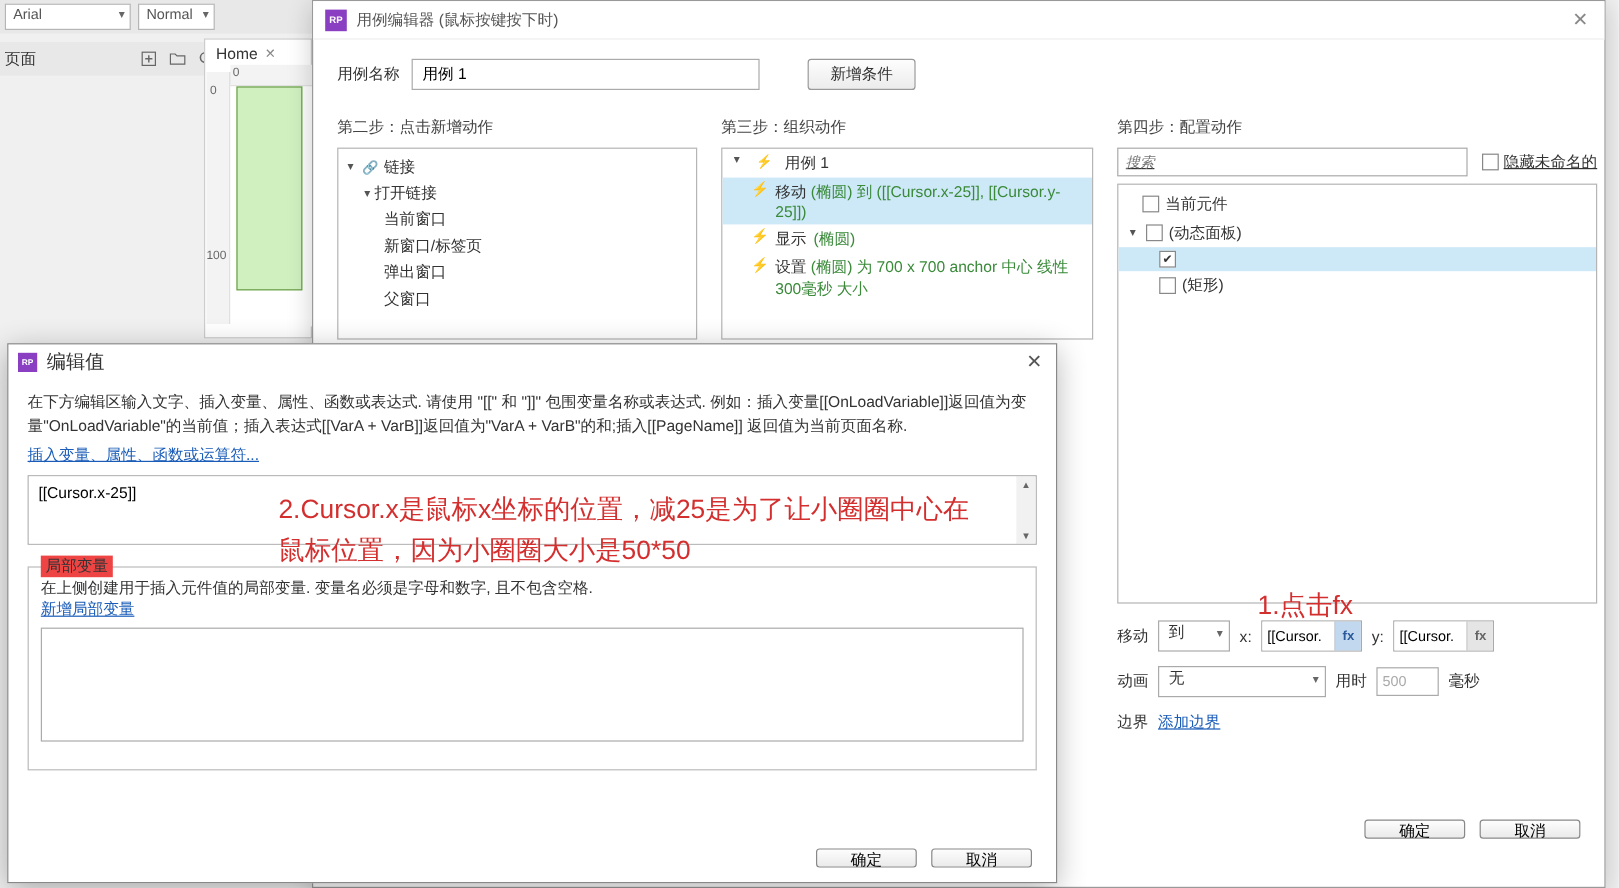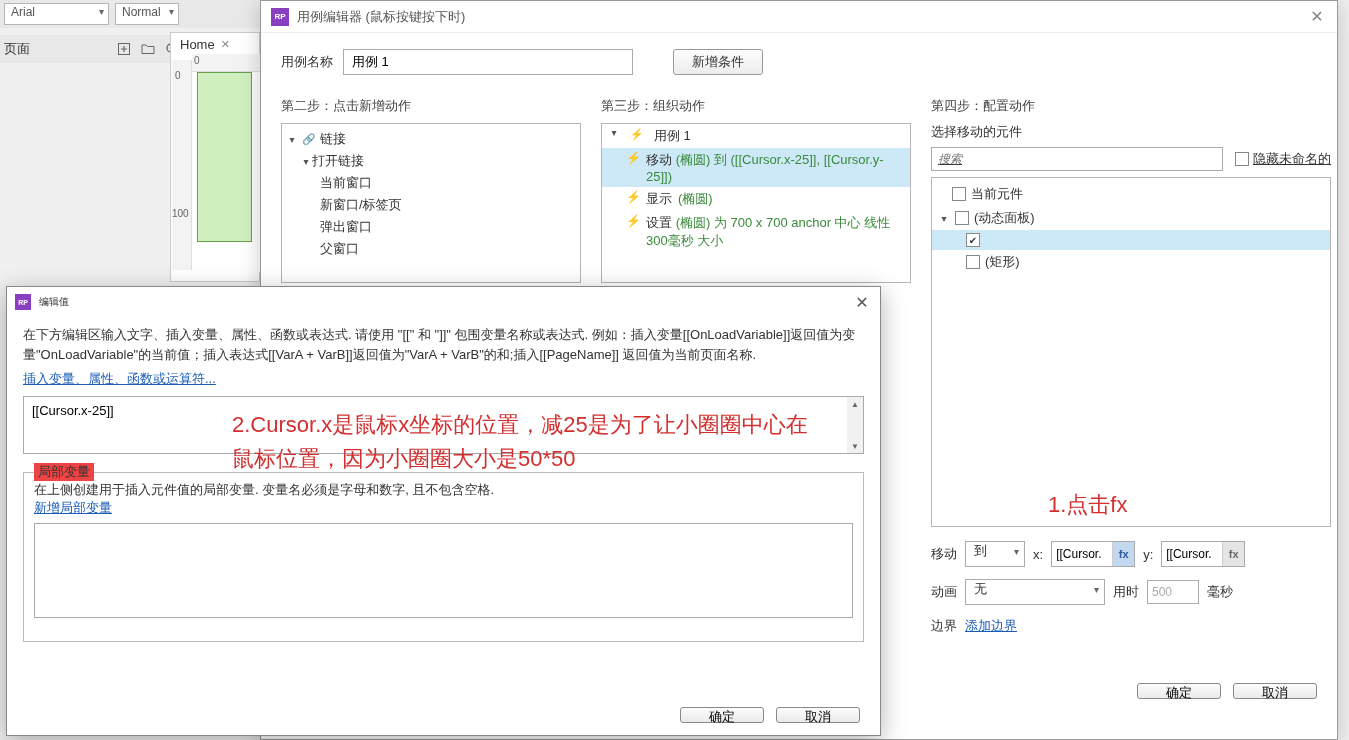--- a/index.html
+++ b/index.html
@@ -73,21 +73,21 @@
 .link-text { color: #1a5cb8; text-decoration: underline; cursor: pointer; font-size: 13px; }
 .dialog-btns { position: absolute; right: 20px; display: flex; gap: 12px; }
 .case-dialog-btns { bottom: 40px; }
 .ev-dialog-btns { bottom: 12px; }
 .dlg-btn { height: 16px; padding: 0 28px; background: linear-gradient(#fdfdfd,#eaeaea); border: 1px solid #888; border-radius: 3px; cursor: pointer; font-size: 13px; }
 
 
 .editval-win { position: absolute; top: 286px; left: 6px; width: 875px; height: 450px; background: #fff; border: 1px solid #888; box-shadow: 0 6px 24px rgba(0,0,0,.3); }
 .ev-title { height: 30px; display: flex; align-items: center; padding: 0 8px; }
 .ev-title-icon { width: 16px; height: 16px; background: #8a3fc2; margin-right: 8px; display: flex; align-items: center; justify-content: center; color: #fff; font-size: 7px; font-weight: bold; }
-.ev-title-text { flex: 1; font-size: 10px; }
+.ev-title-text { flex: 1; font-size: 16px; }
 .ev-title-close { cursor: pointer; color: #555; font-size: 16px; width: 20px; text-align: center; }
 .ev-body { padding: 8px 16px; font-size: 13px; color: #333; }
 .ev-desc { line-height: 1.5; margin-bottom: 6px; }
 .ev-textarea-wrap { border: 1px solid #aaa; height: 58px; margin-top: 8px; display: flex; }
 .ev-textarea { flex: 1; border: none; padding: 6px 8px; font-size: 13px; resize: none; }
 .ev-scroll { width: 16px; background: #f1f1f1; display: flex; flex-direction: column; justify-content: space-between; align-items: center; }
 .ev-scroll-btn { width: 14px; height: 14px; font-size: 8px; color: #666; display: flex; align-items: center; justify-content: center; cursor: pointer; }
 .ev-local-fieldset { border: 1px solid #bbb; margin-top: 18px; padding: 8px 10px 10px; position: relative; height: 170px; }
 .ev-legend { position: absolute; top: -10px; left: 10px; background: #ef4444; padding: 0 4px; font-size: 13px; }
 .ev-local-textarea { width: 100%; height: 95px; border: 1px solid #aaa; margin-top: 6px; }
@@ -209,21 +209,20 @@
             <div style="flex:1">
               <span class="action-text-norm">设置</span>
               <span class="action-sub">(椭圆)  为 700 x 700 anchor 中心 线性 300毫秒 大小</span>
             </div>
           </div>
         </div>
       </div>
 
       <div class="step-col step-col4">
         <div class="step-label">第四步：配置动作</div>
-        <div class="widget-section-label">选择移动的元件</div>
         <div class="widget-search-row">
           <input class="widget-search" placeholder="搜索" style="">
           <label class="hide-unnamed">
             <span class="chk"></span>
             <span>隐藏未命名的</span>
           </label>
         </div>
         <div class="widget-tree">
           <div class="widget-item" style="padding-left:20px">
             <span class="chk"></span>

